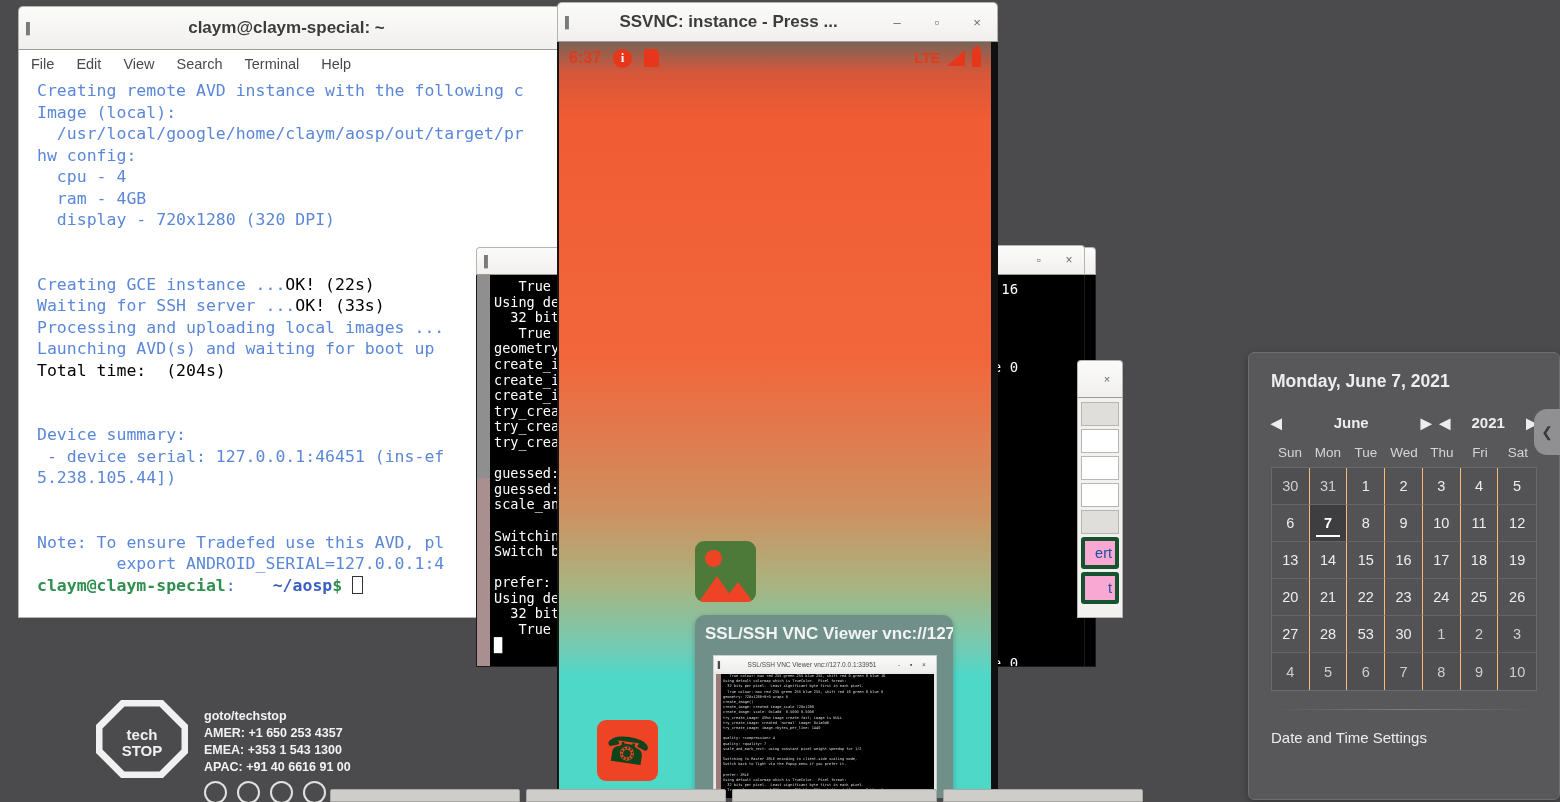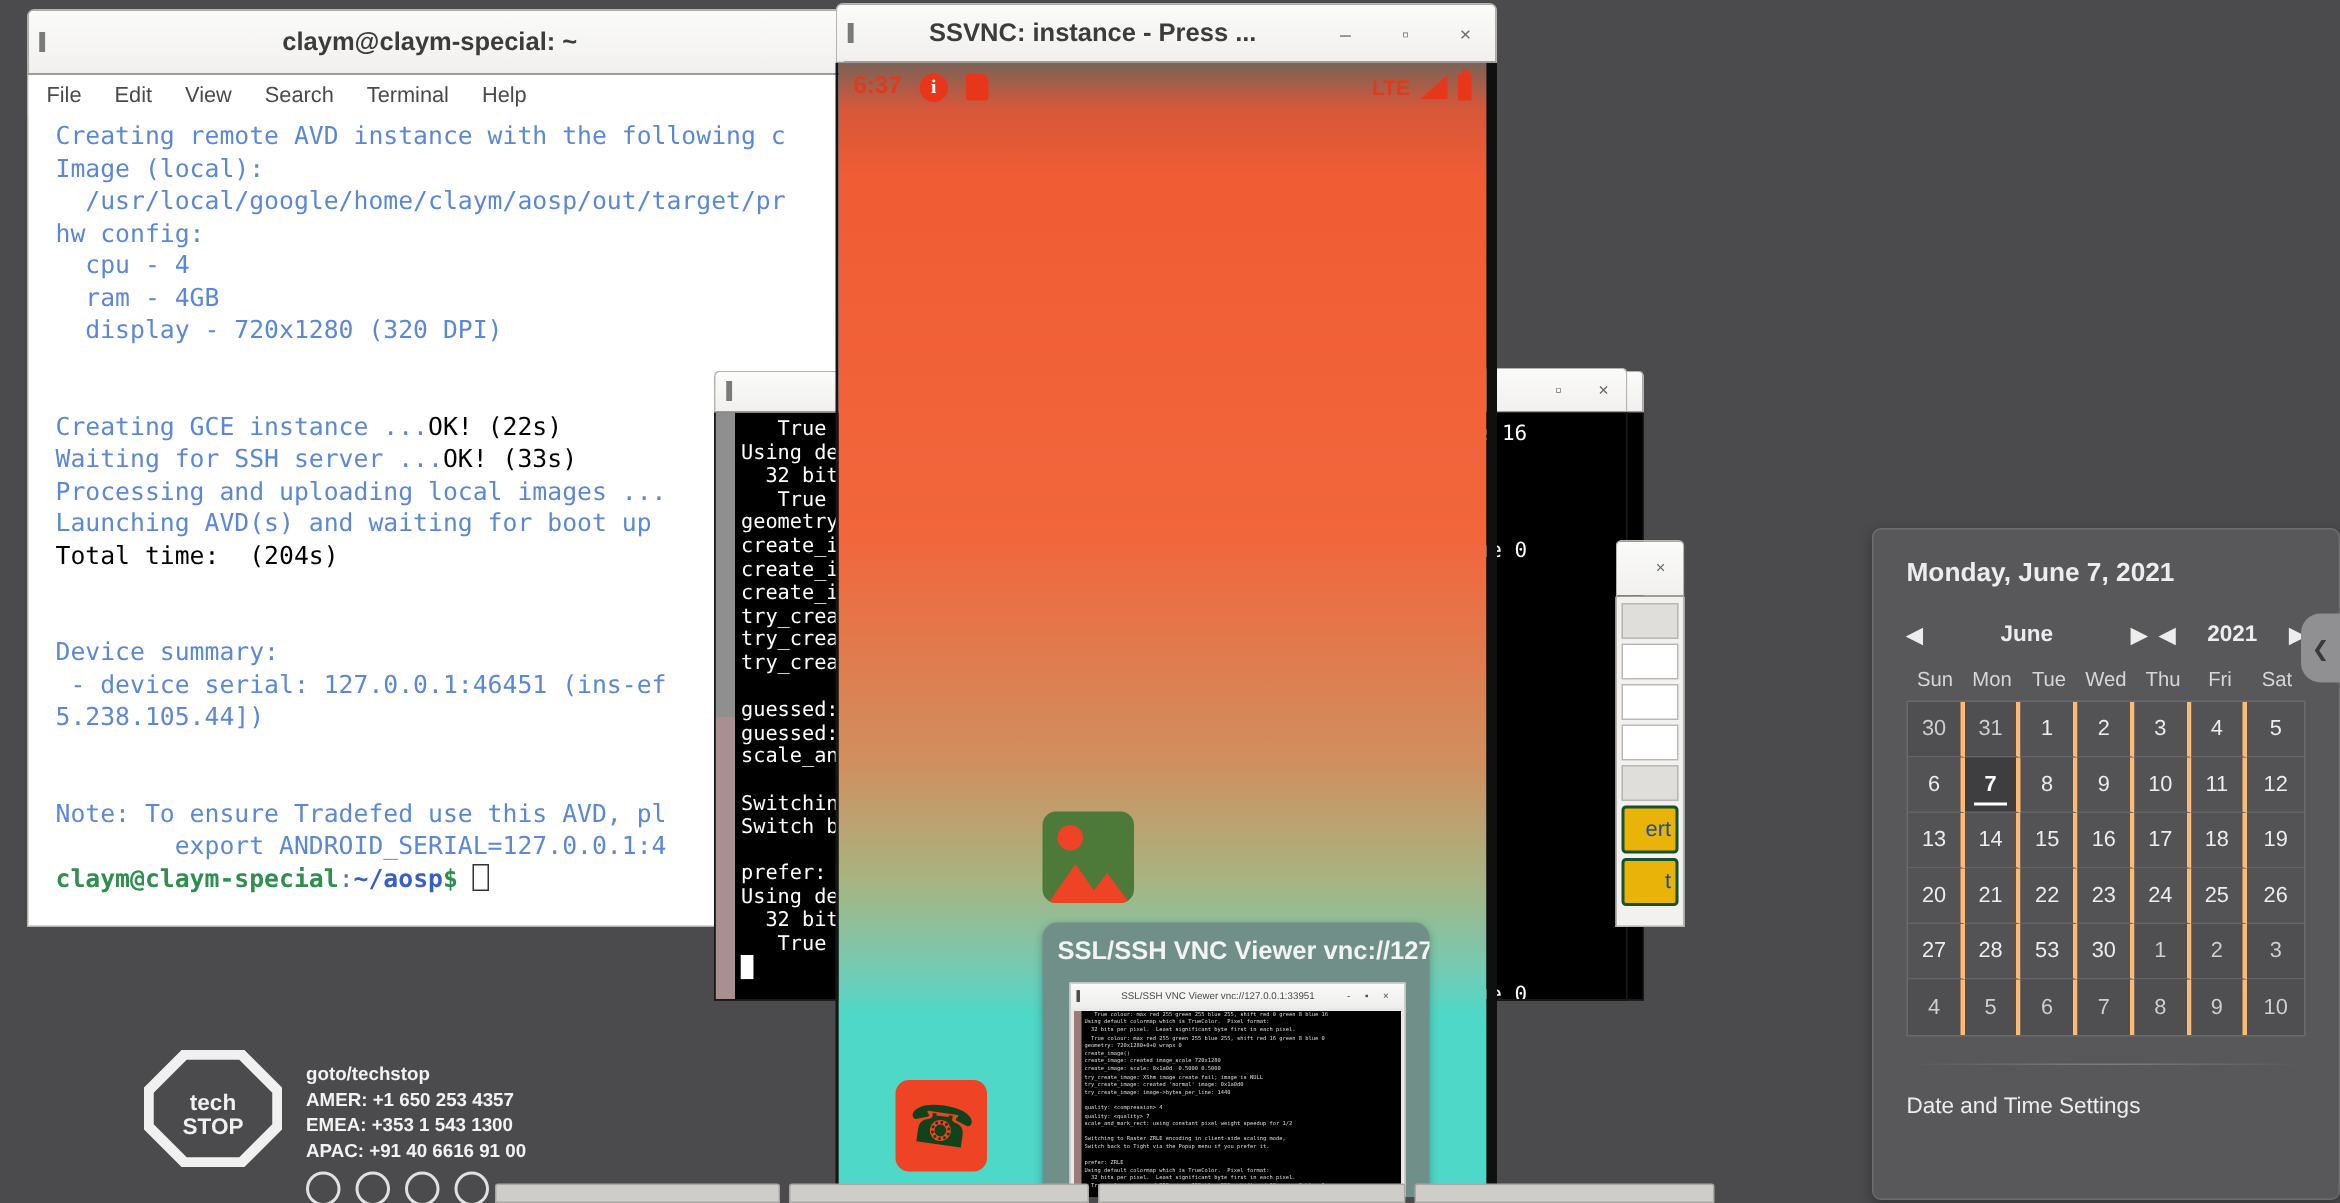--- a/index.html
+++ b/index.html
@@ -31,21 +31,21 @@
   .t1-body { background:#fff; border:1px solid #b6b3ae; border-top:none; height:568px; overflow:hidden; position:relative;}
   .menubar { height:28px; display:flex; align-items:center; padding-left:12px; gap:22px;
              font-size:14.5px; color:#4a4a4a; background:#fff; }
   .menubar span { cursor:default; }
   .t1-out { font-family:"DejaVu Sans Mono","Liberation Mono",monospace;
             font-size:16.5px; line-height:21.5px; padding:2px 0 0 18px; white-space:pre; }
   .c-blue { color:#5a87d8; }
   .c-grn2 { color:#000000; }
   .prompt-b { color:#2f8f4f; font-weight:bold; }
   .prompt-p { color:#4a6fd4; }
-  .prompt-d { color:#3a5fc4; font-weight:bold; }
+  .prompt-d { color:#3a5fc4; font-weight:bold;margin-left:37px; }
   .cursor { display:inline-block; width:11px; height:18px; border:1.5px solid #333; vertical-align:-3px; }
 
   
   #term2 { left:476px; top:247px; width:620px; height:420px; }
   #term2 .titlebar { height:28px; border-radius:4px 4px 0 0; }
   .t2-body { background:#000; height:392px; overflow:hidden;
              border:1px solid #1a1a1a; border-top:none; display:flex; }
   .t2-sb { width:13px; background:linear-gradient(#8f8f8f 0%,#8f8f8f 52%,#a98f8f 52%,#a98f8f 100%); flex:none; }
   .t2-text { font-family:"DejaVu Sans Mono","Liberation Mono",monospace; color:#fff;
              font-size:13.5px; line-height:15.6px; white-space:pre; padding:4px 0 0 4px; }
@@ -62,21 +62,21 @@
   .t3-l3 { position:absolute; top:380px; left:0; }
 
   
   #dlg { left:1077px; top:360px; width:46px; height:258px; }
   #dlg .titlebar { height:38px; justify-content:flex-end; border-radius:4px 4px 0 0;}
   #dlg .tb-btn { width:30px; font-size:11px; }
   .dlg-body { background:#f2f1ef; border:1px solid #b6b3ae; border-top:none; height:220px;
               padding:4px 3px; display:flex; flex-direction:column; gap:3px; }
   .dlg-row { background:#dfdedb; border:1px solid #b9b7b3; height:24px; }
   .dlg-row.white { background:#fff; }
-  .dlg-btn { background:#eab308; border:2px solid #14532d; border-radius:3px; height:32px;
+  .dlg-btn { background:#f9a8d4; border:4px solid #14532d; border-radius:3px; height:32px;
              display:flex; align-items:center; justify-content:flex-end; padding-right:3px;
              font-size:14.5px; color:#1b4fa0; }
 
   
   #ssvnc { left:557px; top:2px; width:441px; height:796px; }
   #ssvnc .titlebar { height:40px; }
   #ssvnc .tb-title { font-size:17px; text-align:center; padding-left:0; }
   #ssvnc .tb-btn { width:40px; font-size:13px; }
   .phone { position:relative; height:756px; border-left:2px solid #161616; border-right:7px solid #101010;
            overflow:hidden; background:linear-gradient(180deg,
@@ -133,21 +133,21 @@
          box-shadow:0 3px 9px rgba(0,0,0,.3); color:#ededed; padding:18px 22px 0 22px; }
   .cal-head { font-size:17.5px; font-weight:bold; margin-bottom:22px; }
   .cal-nav { display:flex; align-items:center; font-size:15px; font-weight:bold; margin-bottom:14px; }
   .cal-nav .arr { font-size:14px; cursor:default; }
   .cal-nav .mon { flex:1; text-align:center; }
   .cal-nav .yr { width:76px; text-align:center; }
   .cal-dow { display:grid; grid-template-columns:repeat(7,1fr); font-size:13.5px; color:#d6d6d6;
              text-align:center; margin-bottom:7px; }
   .cal-grid { display:grid; grid-template-columns:repeat(7,1fr); border:1px solid #6a6a6c; }
   .cal-cell { height:37px; display:flex; align-items:center; justify-content:center;
-              font-size:14.5px; border-right:3px solid #fdba74; border-bottom:1px solid #656567;
+              font-size:14.5px; border-right:1px solid #fdba74; border-bottom:1px solid #656567;
               background:#535355; }
   .cal-cell:nth-child(7n){border-right:none;}
   .cal-grid > .cal-cell:nth-last-child(-n+7){border-bottom:none;}
   .cal-cell.dim { color:#cfcfcf; background:#4f4f51; }
   .cal-cell.sel { font-weight:bold; color:#fff; background:#3e3e40; position:relative; }
   .cal-cell.sel:after{content:"";position:absolute;left:6px;right:6px;bottom:4px;height:2px;background:#fff;}
   .cal-sep { height:1px; background:linear-gradient(90deg,transparent,#7d7d7f,transparent); margin:18px 0 0 0; }
   .cal-link { font-size:15px; margin-top:19px; cursor:default; }
   .cal-tab { position:absolute; right:-1px; top:56px; width:26px; height:46px; background:#909092;
              border-radius:13px 0 0 13px; display:flex; align-items:center; justify-content:center;

